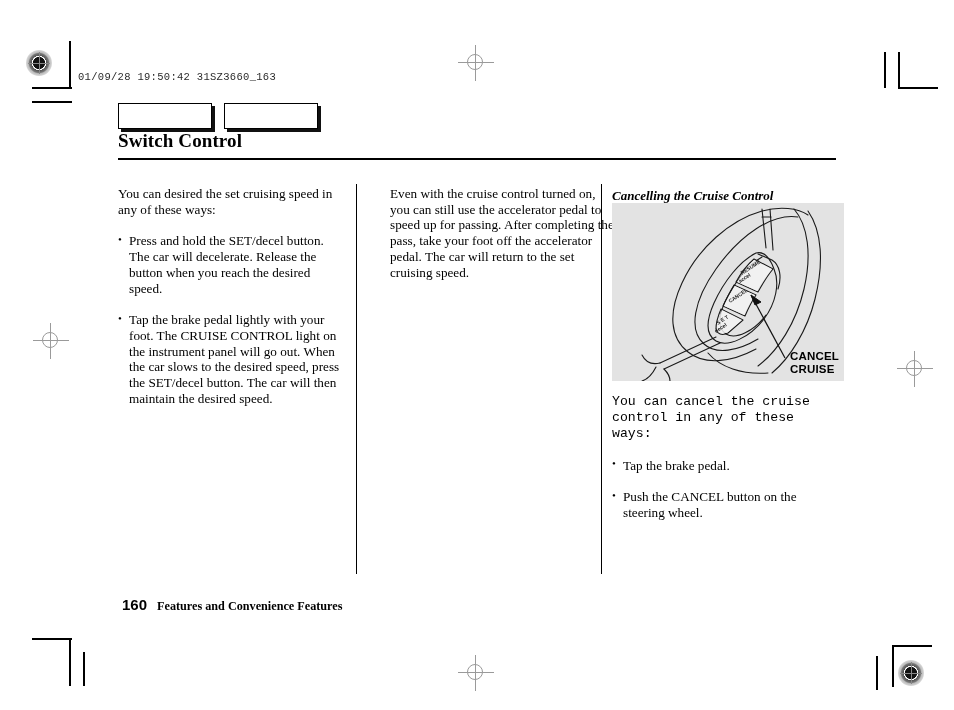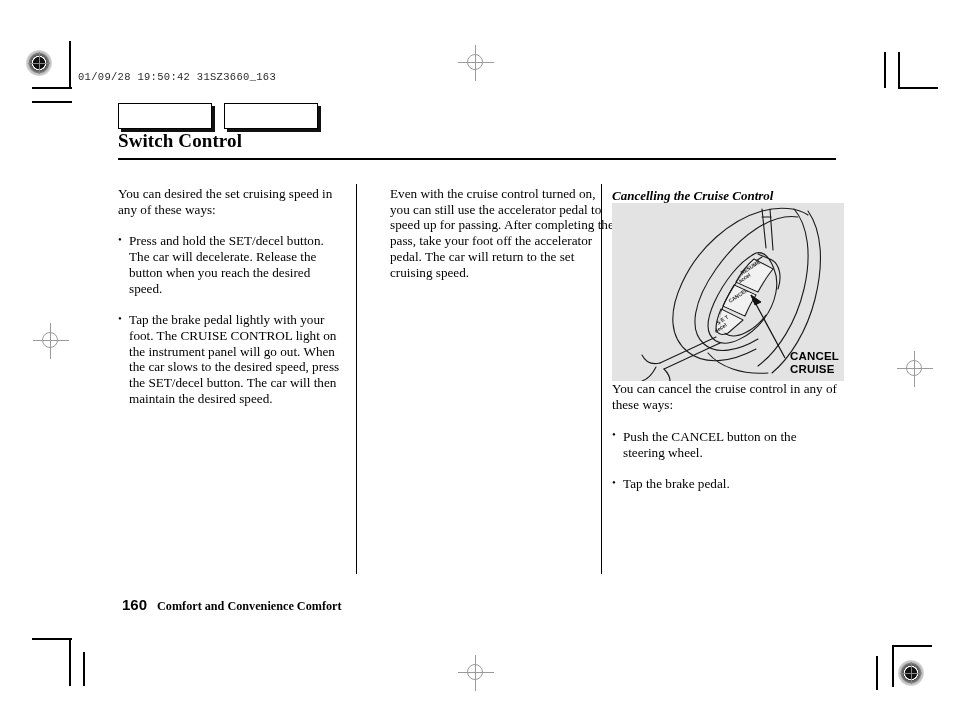--- a/index.html
+++ b/index.html
@@ -337,26 +337,26 @@
         </g>
         <path d="M139,92 L149,99 L143,102 Z" fill="#111" stroke="#111" stroke-width="1"></path>
       </svg>
 
       <div class="fig-caption">
         <span>CANCEL</span><br>
         <span>CRUISE</span>
       </div>
     </div>
 
-    <p class="para" style="margin-top:0;">You can cancel the cruise control in any of these ways:</p>
+    <p class="para" style="margin-top:13px;font-family:Liberation Mono, monospace;">You can cancel the cruise control in any of these ways:</p>
 
     <ul class="bullets">
+      <li>Tap the brake pedal.</li>
       <li>Push the CANCEL button on the steering wheel.</li>
-      <li>Tap the brake pedal.</li>
     </ul>
   </div>
 
   <div class="footer">
     <span class="pagenum">160</span>
-    <span class="sectiontitle">Comfort and Convenience Comfort</span>
+    <span class="sectiontitle">Features and Convenience Features</span>
   </div>
 
 </div>
 
 </body></html>

